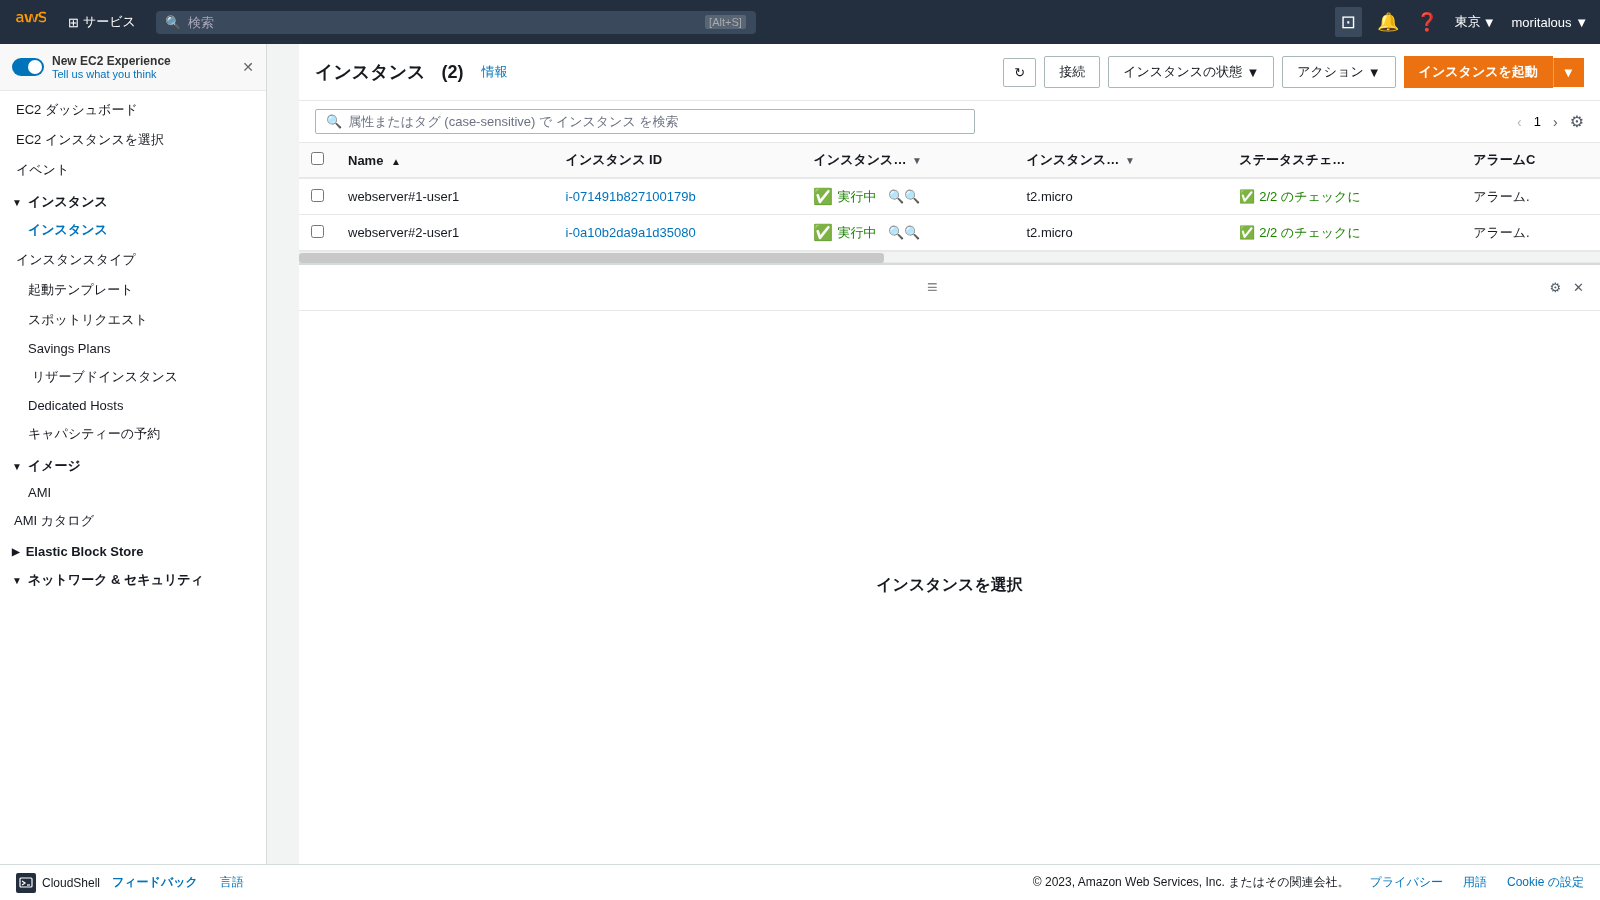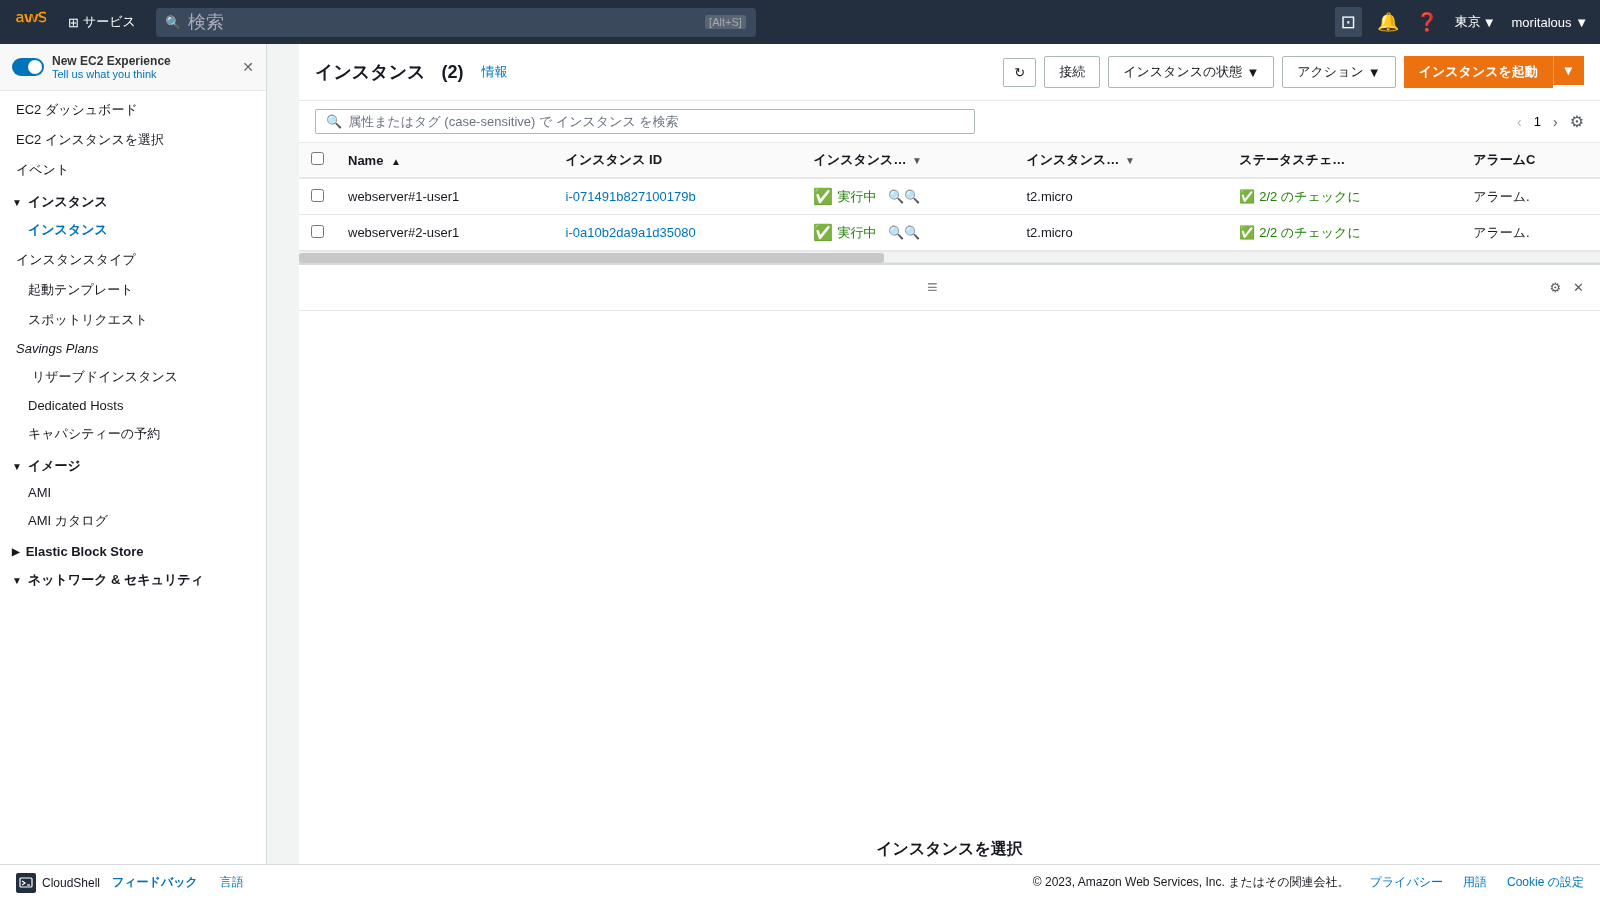--- a/index.html
+++ b/index.html
@@ -43,21 +43,21 @@
       align-items: center;
       background: #3a4a5c;
       border-radius: 4px;
       padding: 4px 10px;
       gap: 6px;
     }
     .topnav-search input {
       background: transparent;
       border: none;
       color: #86efac;
-      font-size: 18px;
+      font-size: 13px;
       width: 100%;
       outline: none;
     }
     .topnav-search input::placeholder { color: #aab; }
     .search-hint {
       color: #aaa;
       font-size: 11px;
       background: rgba(255,255,255,0.15);
       padding: 1px 4px;
       border-radius: 2px;
@@ -189,21 +189,21 @@
       border: 1px solid #aab7b8;
       background: white;
       color: #16191f;
       display: flex;
       align-items: center;
       gap: 4px;
     }
     .btn-refresh { border: 1px solid #aab7b8; background: white; padding: 6px 10px; }
     .btn-primary-split {
       display: flex;
-      align-items: flex-start;
+      align-items: center;
     }
     .btn-primary-main {
       background: #ec7211;
       border: 1px solid #ec7211;
       color: white;
       font-weight: 600;
       padding: 6px 14px;
       cursor: pointer;
       font-size: 13px;
     }
@@ -320,21 +320,21 @@
     .detail-icons {
       margin-left: auto;
       display: flex;
       gap: 12px;
       align-items: center;
     }
     .detail-content {
       display: flex;
       flex-direction: column;
       align-items: center;
-      justify-content: flex-end;
+      justify-content: center;
       height: calc(100% - 50px);
     }
 
     
     .footer {
       background: white;
       border-top: 1px solid #d5dbdb;
       height: 36px;
       display: flex;
       align-items: center;
@@ -437,41 +437,41 @@
       </div>
       <div class="sidebar-item" style="">
         <span>インスタンスタイプ</span>
       </div>
       <div class="sidebar-item" style="padding-left:28px;">
         <span>起動テンプレート</span>
       </div>
       <div class="sidebar-item" style="padding-left:28px;">
         <span>スポットリクエスト</span>
       </div>
-      <div class="sidebar-item" style="padding-left:16px;font-style:italic;">
+      <div class="sidebar-item" style="padding-left:28px;">
         <span>Savings Plans</span>
       </div>
       <div class="sidebar-item" style="padding-left:32px;">
         <span>リザーブドインスタンス</span>
       </div>
       <div class="sidebar-item" style="padding-left:28px;">
         <span>Dedicated Hosts</span>
       </div>
       <div class="sidebar-item" style="padding-left:28px;">
         <span>キャパシティーの予約</span>
       </div>
 
       <div class="sidebar-section">
         <span class="chevron">▼</span>
         <span>イメージ</span>
       </div>
       <div class="sidebar-item" style="padding-left:28px;">
         <span>AMI</span>
       </div>
-      <div class="sidebar-item" style="padding-left:28px;">
+      <div class="sidebar-item" style="padding-left:14px;">
         <span>AMI カタログ</span>
       </div>
 
       <div class="sidebar-section">
         <span class="chevron">▶</span>
         <span>Elastic Block Store</span>
       </div>
 
       <div class="sidebar-section">
         <span class="chevron">▼</span>

